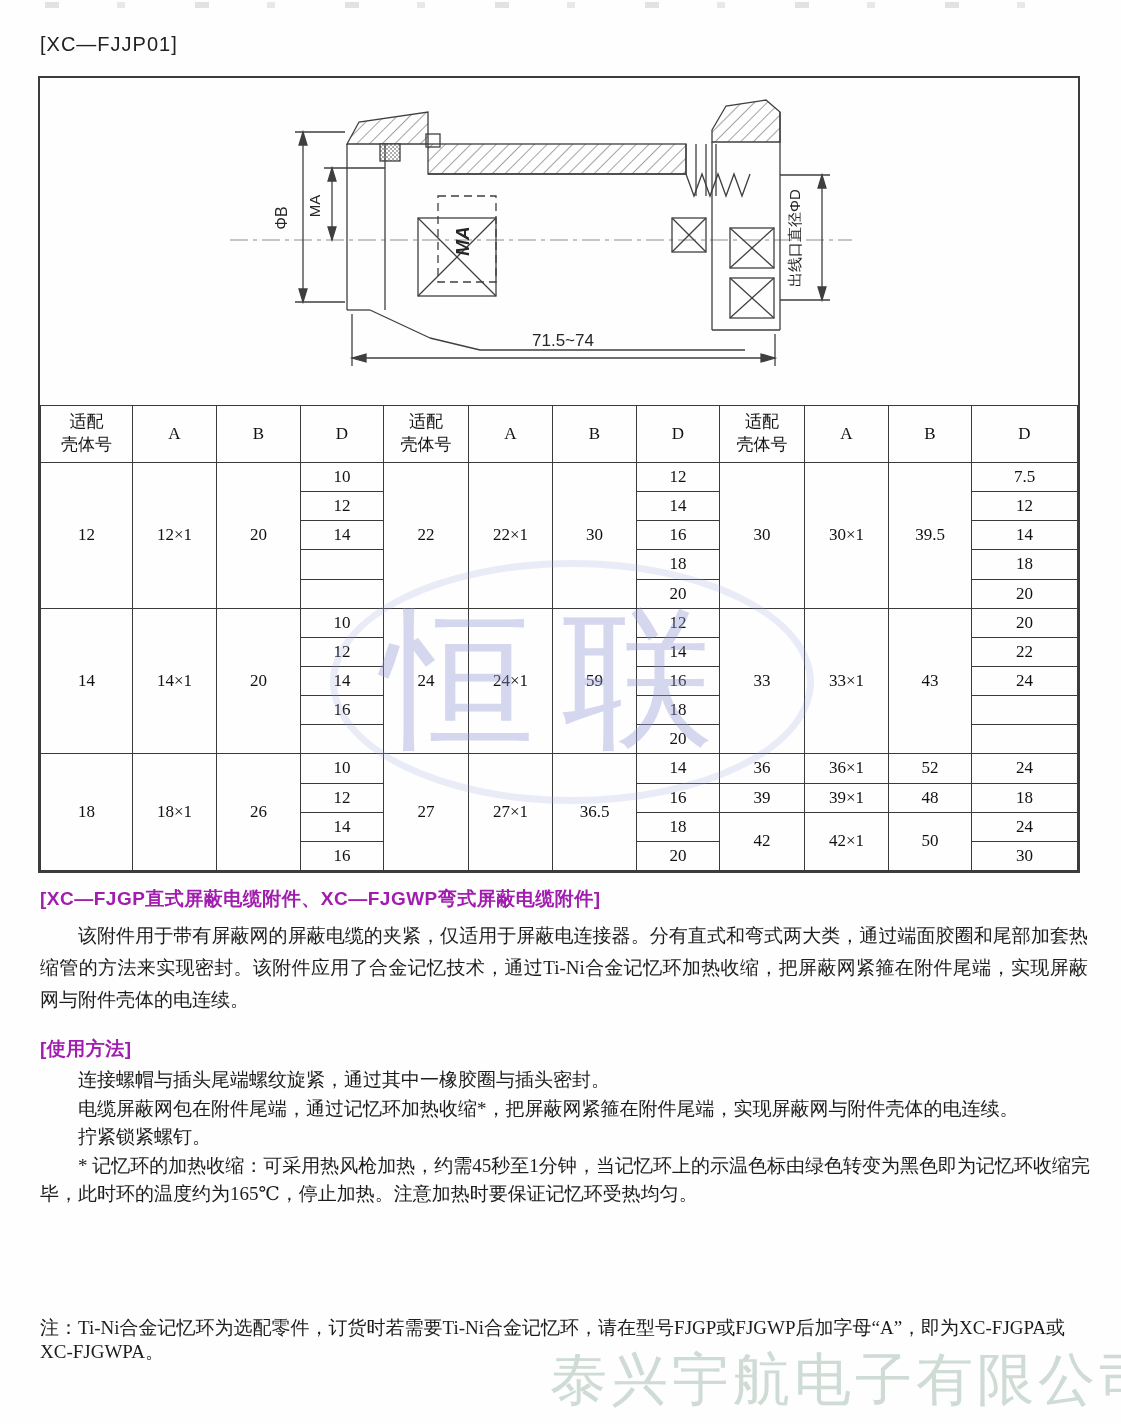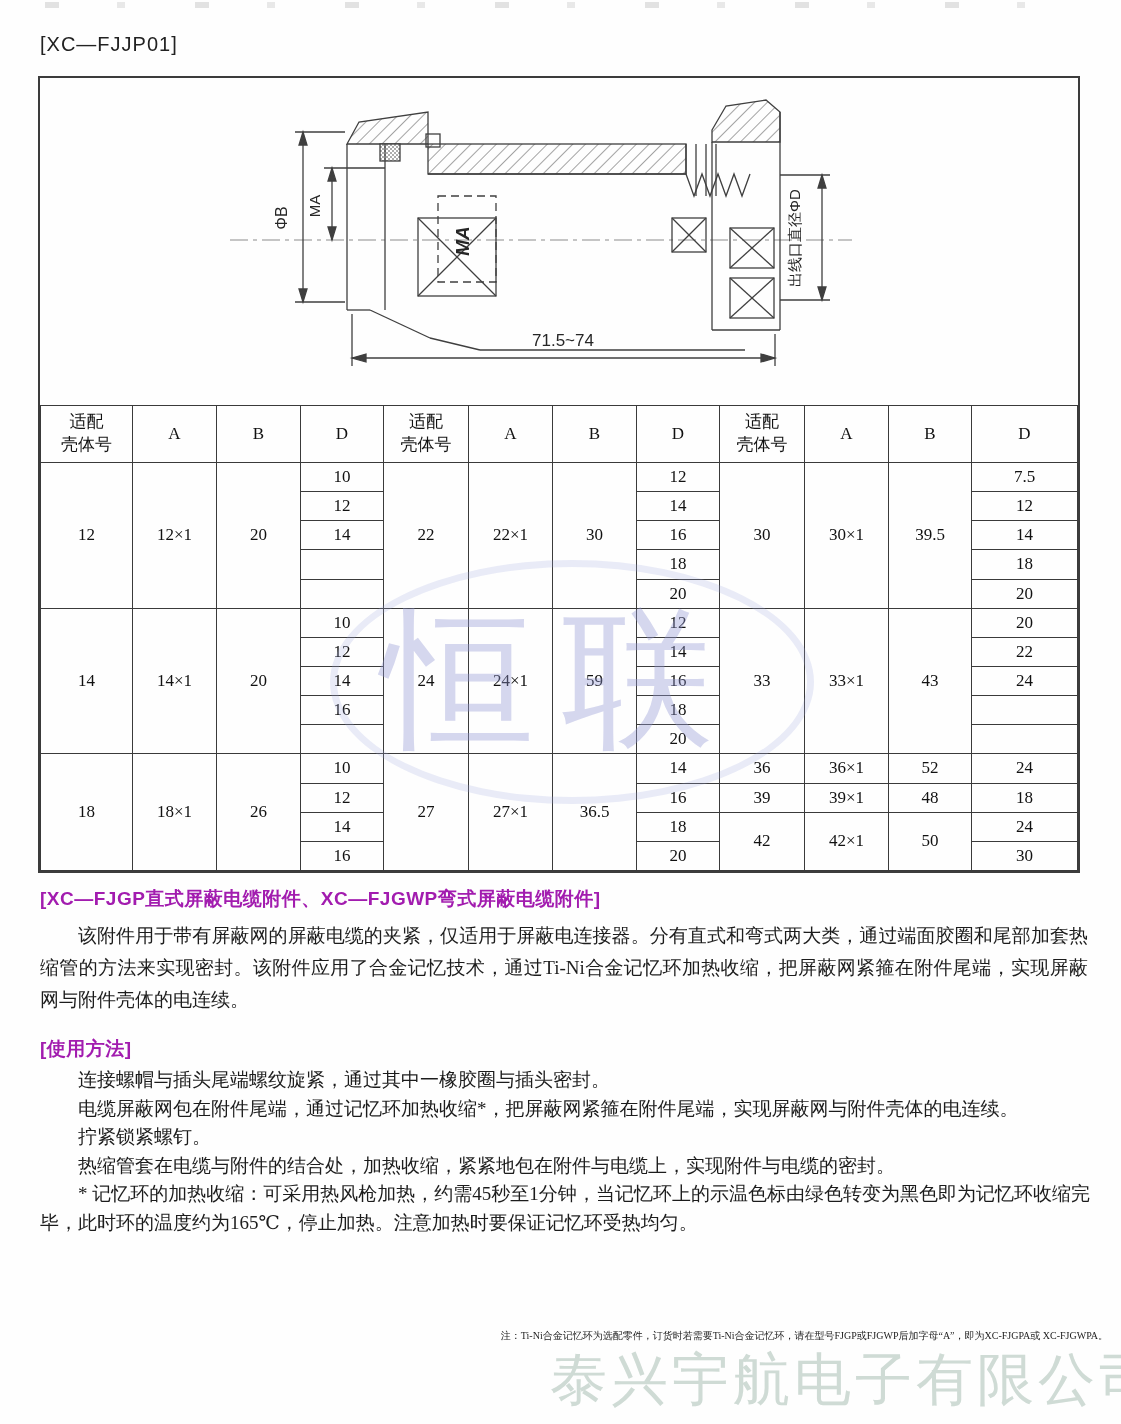--- a/index.html
+++ b/index.html
@@ -38,21 +38,21 @@
     font-family:"Liberation Sans","DejaVu Sans",sans-serif;
     font-size:19px;font-weight:bold;color:#a21caf;letter-spacing:.5px;
   }
   .para{
     left:40px;width:1048px;font-size:19px;line-height:32px;
     text-indent:2em;text-align:justify;margin:0;
   }
   .steps{left:40px;top:1066px;width:1050px;}
   .steps p{margin:0;font-size:19px;line-height:28.5px;text-indent:2em;text-align:justify;}
   .note{
-    left:40px;top:1316px;width:1060px;font-size:10px;line-height:24px;margin:8px;text-align:right;
+    left:40px;top:1316px;width:1060px;font-size:19px;line-height:24px;margin:0;
   }
   .wm-center{
     left:382px;top:578px;font-size:152px;letter-spacing:28px;
     color:rgba(146,152,214,.38);z-index:5;pointer-events:none;white-space:nowrap;
     font-family:"Liberation Serif",serif;
   }
   .wm-ellipse{
     left:330px;top:560px;width:470px;height:230px;border-radius:50%;
     border:7px solid rgba(160,168,222,.22);z-index:4;pointer-events:none;
   }
@@ -315,17 +315,16 @@
 <div class="abs wm-bottom">泰兴宇航电子有限公司</div>
 
 <div class="abs sec-title" style="left:40px;top:886px;">[XC—FJGP直式屏蔽电缆附件、XC—FJGWP弯式屏蔽电缆附件]</div>
 <p class="abs para" style="top:920px;">该附件用于带有屏蔽网的屏蔽电缆的夹紧，仅适用于屏蔽电连接器。分有直式和弯式两大类，通过端面胶圈和尾部加套热缩管的方法来实现密封。该附件应用了合金记忆技术，通过Ti-Ni合金记忆环加热收缩，把屏蔽网紧箍在附件尾端，实现屏蔽网与附件壳体的电连续。</p>
 
 <div class="abs sec-title" style="left:40px;top:1036px;">[使用方法]</div>
 <div class="abs steps">
   <p>连接螺帽与插头尾端螺纹旋紧，通过其中一橡胶圈与插头密封。</p>
   <p>电缆屏蔽网包在附件尾端，通过记忆环加热收缩*，把屏蔽网紧箍在附件尾端，实现屏蔽网与附件壳体的电连续。</p>
   <p>拧紧锁紧螺钉。</p>
-  <p>热缩管套在电缆与附件的结合处，加热收缩，紧紧地包在附件与电缆上，实现附件与电缆的密封。</p>
   <p>* 记忆环的加热收缩：可采用热风枪加热，约需45秒至1分钟，当记忆环上的示温色标由绿色转变为黑色即为记忆环收缩完毕，此时环的温度约为165℃，停止加热。注意加热时要保证记忆环受热均匀。</p>
 </div>
 
 <p class="abs note">注：Ti-Ni合金记忆环为选配零件，订货时若需要Ti-Ni合金记忆环，请在型号FJGP或FJGWP后加字母“A”，即为XC-FJGPA或 XC-FJGWPA。</p>
 
 </body></html>

